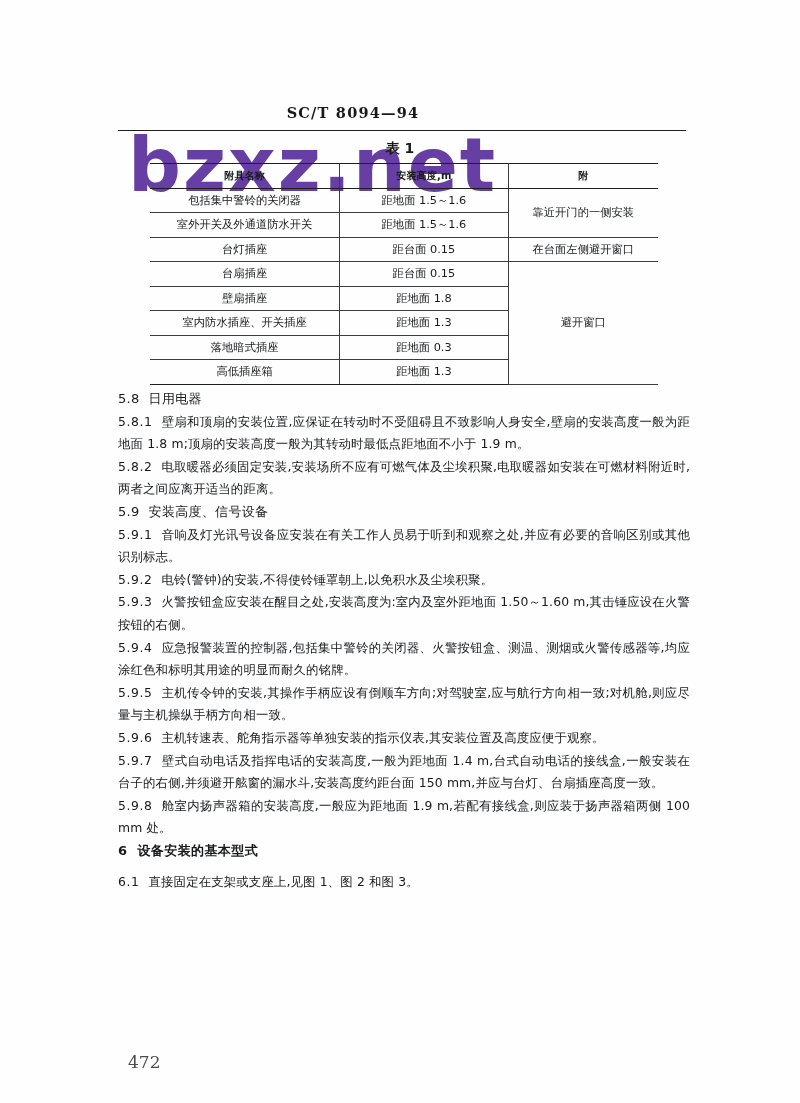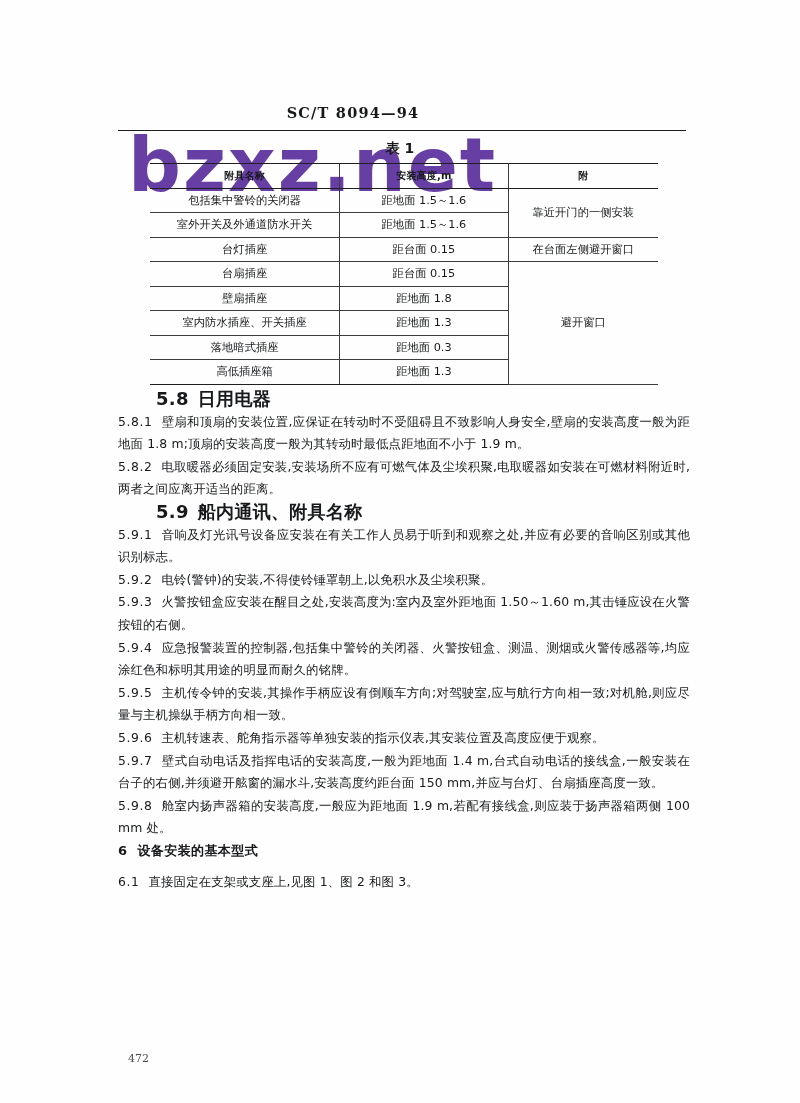--- a/index.html
+++ b/index.html
@@ -114,25 +114,24 @@
   .content {
     position: absolute;
     top: 388px;
     left: 118px;
     width: 572px;
     z-index: 10;
   }
   .blk { margin: 0 0 0 0; }
 
   .sec-head {
-    font-size: 18px;
-    font-weight: bold;
+    font-size: 13px;
+    font-weight: normal;
     line-height: 22.6px;
     letter-spacing: 0.3px;
-    margin-left: 38px;
   }
   .sec-head .num { margin-right: 9px; }
 
   .para {
     font-size: 12.4px;
     line-height: 22.6px;
     letter-spacing: 0.15px;
     text-align: justify;
     text-justify: inter-ideograph;
   }
@@ -155,21 +154,21 @@
     margin-top: 9px;
   }
   .para-major .num { margin-right: 9px; }
 
   
   .page-num {
     position: absolute;
     left: 128px;
     top: 1052px;
     font-family: "DejaVu Serif", "Liberation Serif", serif;
-    font-size: 11px;
+    font-size: 17px;
     color: #4a4c4e;
     z-index: 10;
   }
 </style>
 </head>
 <body>
 
 <div class="page">
 
   <div class="watermark">bzxz.net</div>
@@ -223,21 +222,21 @@
           <td class="col-name">高低插座箱</td>
           <td class="col-h vline-l vline-r">距地面 1.3</td>
         </tr>
       </tbody>
   </table>
 
   <div class="content">
       <div class="blk sec-head"><span class="num">5.8</span><span>日用电器</span></div>
       <div class="blk para"><span class="num">5.8.1</span><span>壁扇和顶扇的安装位置,应保证在转动时不受阻碍且不致影响人身安全,壁扇的安装高度一般为距地面 1.8 m;顶扇的安装高度一般为其转动时最低点距地面不小于 1.9 m。</span></div>
       <div class="blk para"><span class="num">5.8.2</span><span>电取暖器必须固定安装,安装场所不应有可燃气体及尘埃积聚,电取暖器如安装在可燃材料附近时,两者之间应离开适当的距离。</span></div>
-      <div class="blk sec-head"><span class="num">5.9</span><span>船内通讯、附具名称</span></div>
+      <div class="blk sec-head"><span class="num">5.9</span><span>安装高度、信号设备</span></div>
       <div class="blk para"><span class="num">5.9.1</span><span>音响及灯光讯号设备应安装在有关工作人员易于听到和观察之处,并应有必要的音响区别或其他识别标志。</span></div>
       <div class="blk para"><span class="num">5.9.2</span><span>电铃(警钟)的安装,不得使铃锤罩朝上,以免积水及尘埃积聚。</span></div>
       <div class="blk para"><span class="num">5.9.3</span><span>火警按钮盒应安装在醒目之处,安装高度为:室内及室外距地面 1.50～1.60 m,其击锤应设在火警按钮的右侧。</span></div>
       <div class="blk para"><span class="num">5.9.4</span><span>应急报警装置的控制器,包括集中警铃的关闭器、火警按钮盒、测温、测烟或火警传感器等,均应涂红色和标明其用途的明显而耐久的铭牌。</span></div>
       <div class="blk para"><span class="num">5.9.5</span><span>主机传令钟的安装,其操作手柄应设有倒顺车方向;对驾驶室,应与航行方向相一致;对机舱,则应尽量与主机操纵手柄方向相一致。</span></div>
       <div class="blk para"><span class="num">5.9.6</span><span>主机转速表、舵角指示器等单独安装的指示仪表,其安装位置及高度应便于观察。</span></div>
       <div class="blk para"><span class="num">5.9.7</span><span>壁式自动电话及指挥电话的安装高度,一般为距地面 1.4 m,台式自动电话的接线盒,一般安装在台子的右侧,并须避开舷窗的漏水斗,安装高度约距台面 150 mm,并应与台灯、台扇插座高度一致。</span></div>
       <div class="blk para"><span class="num">5.9.8</span><span>舱室内扬声器箱的安装高度,一般应为距地面 1.9 m,若配有接线盒,则应装于扬声器箱两侧 100 mm 处。</span></div>
       <div class="blk sec-head-major"><span class="num">6</span><span>设备安装的基本型式</span></div>
       <div class="blk para para-major"><span class="num">6.1</span><span>直接固定在支架或支座上,见图 1、图 2 和图 3。</span></div>

